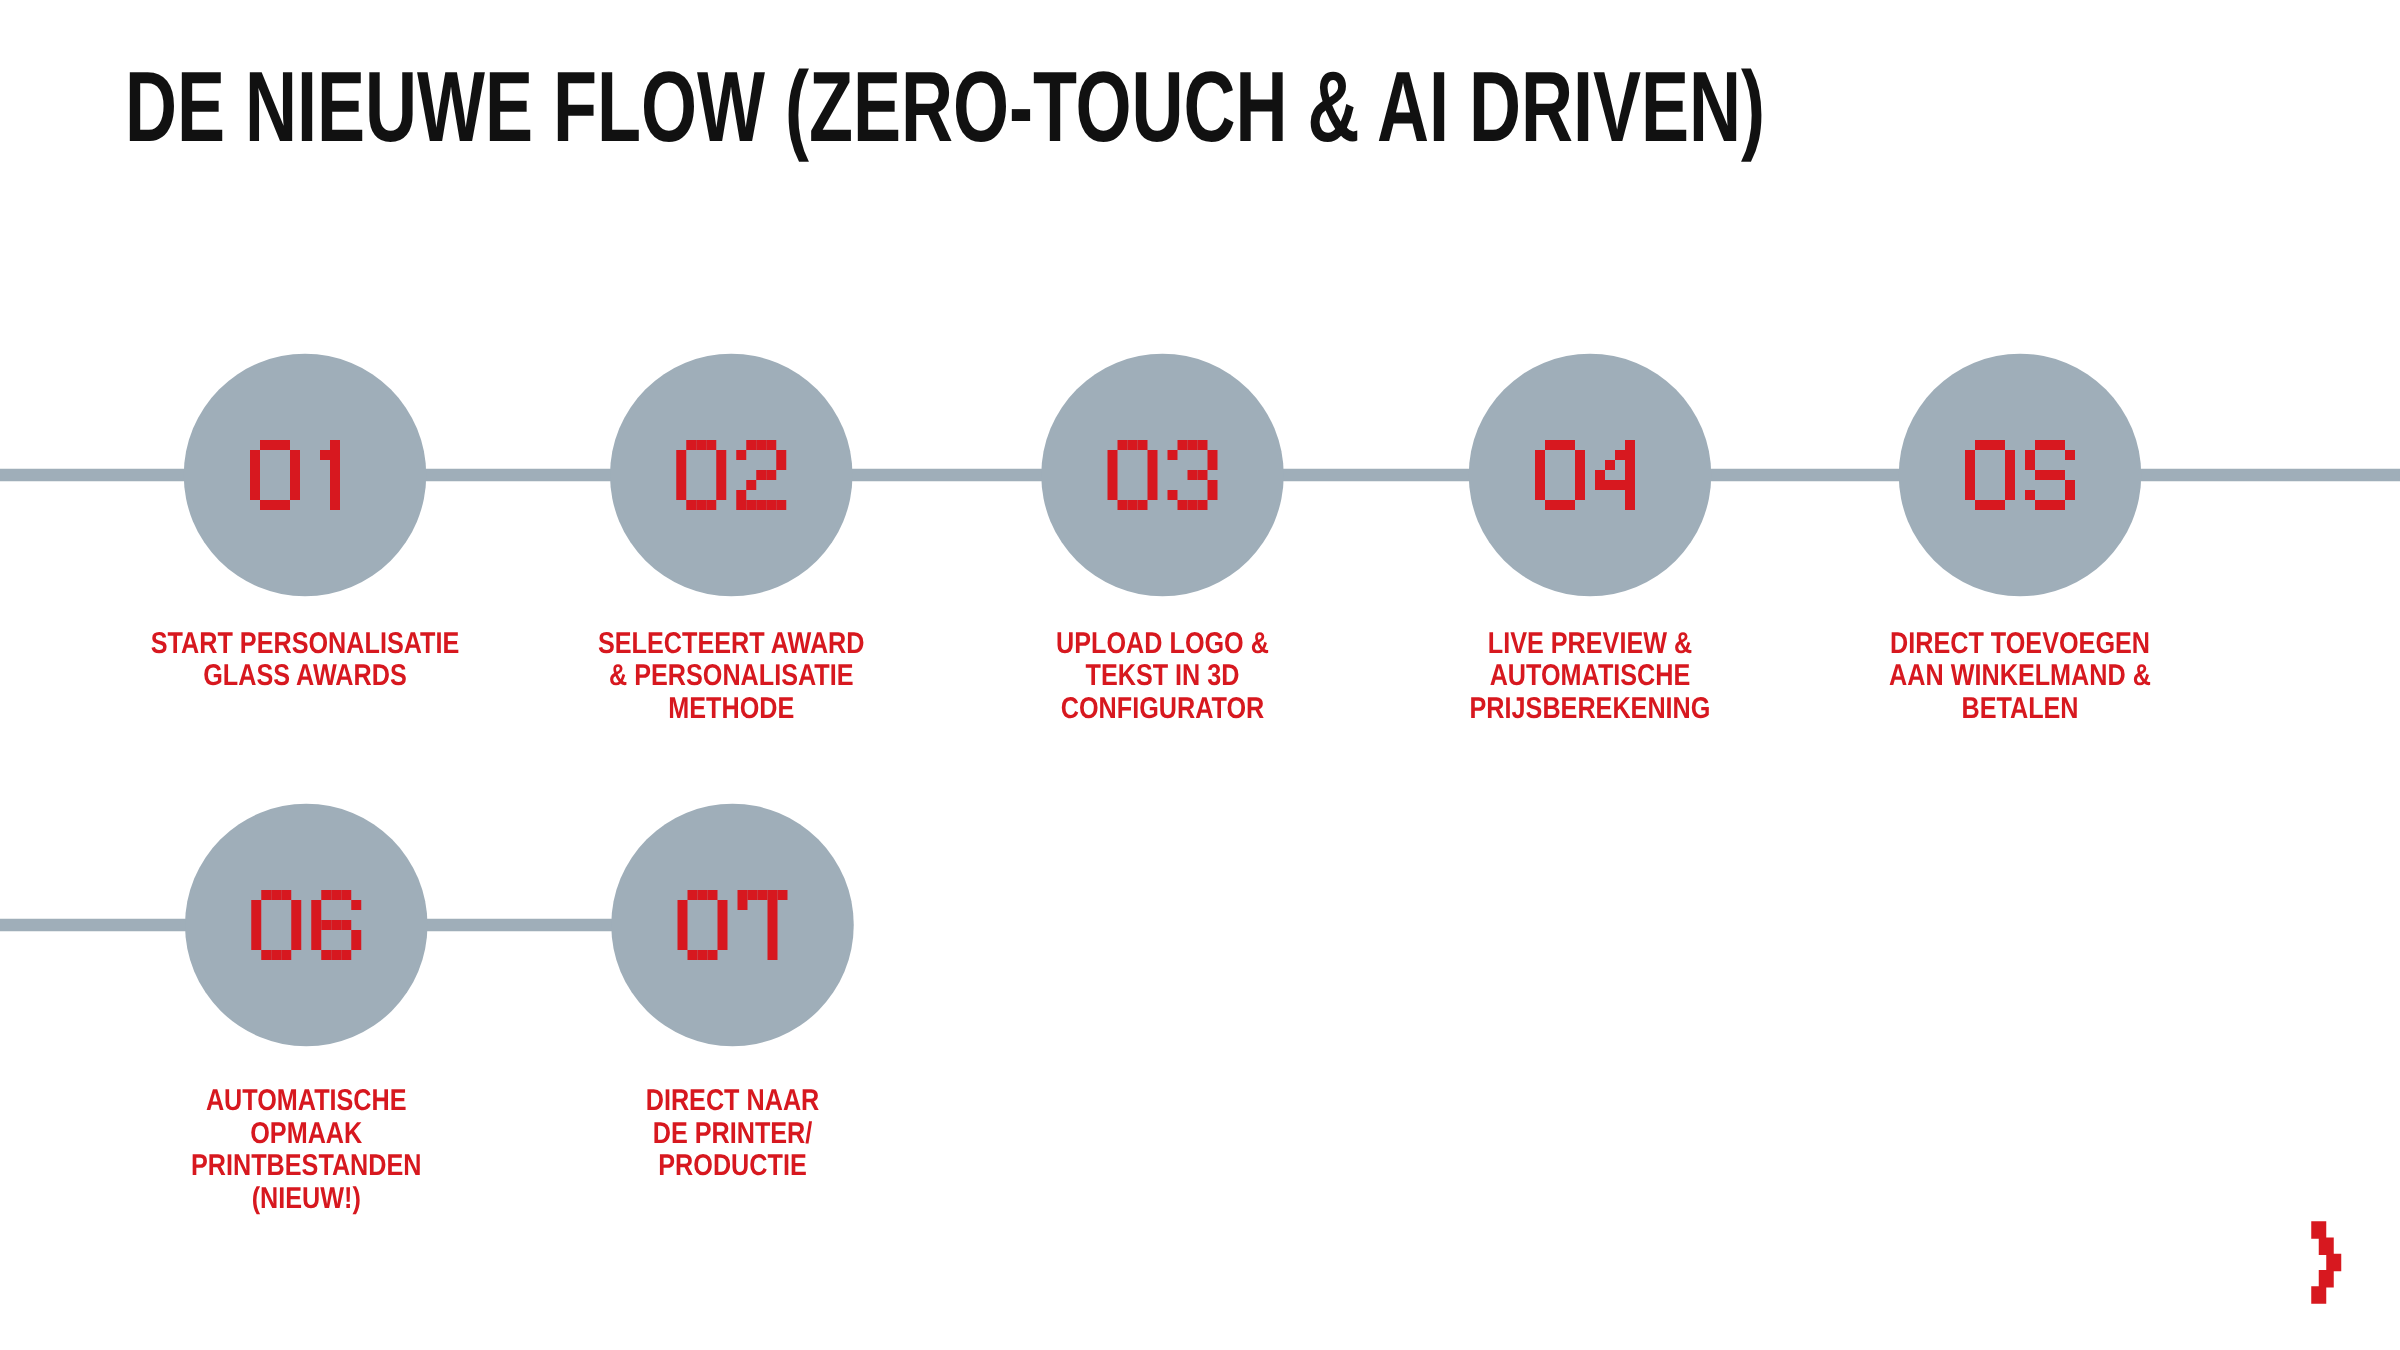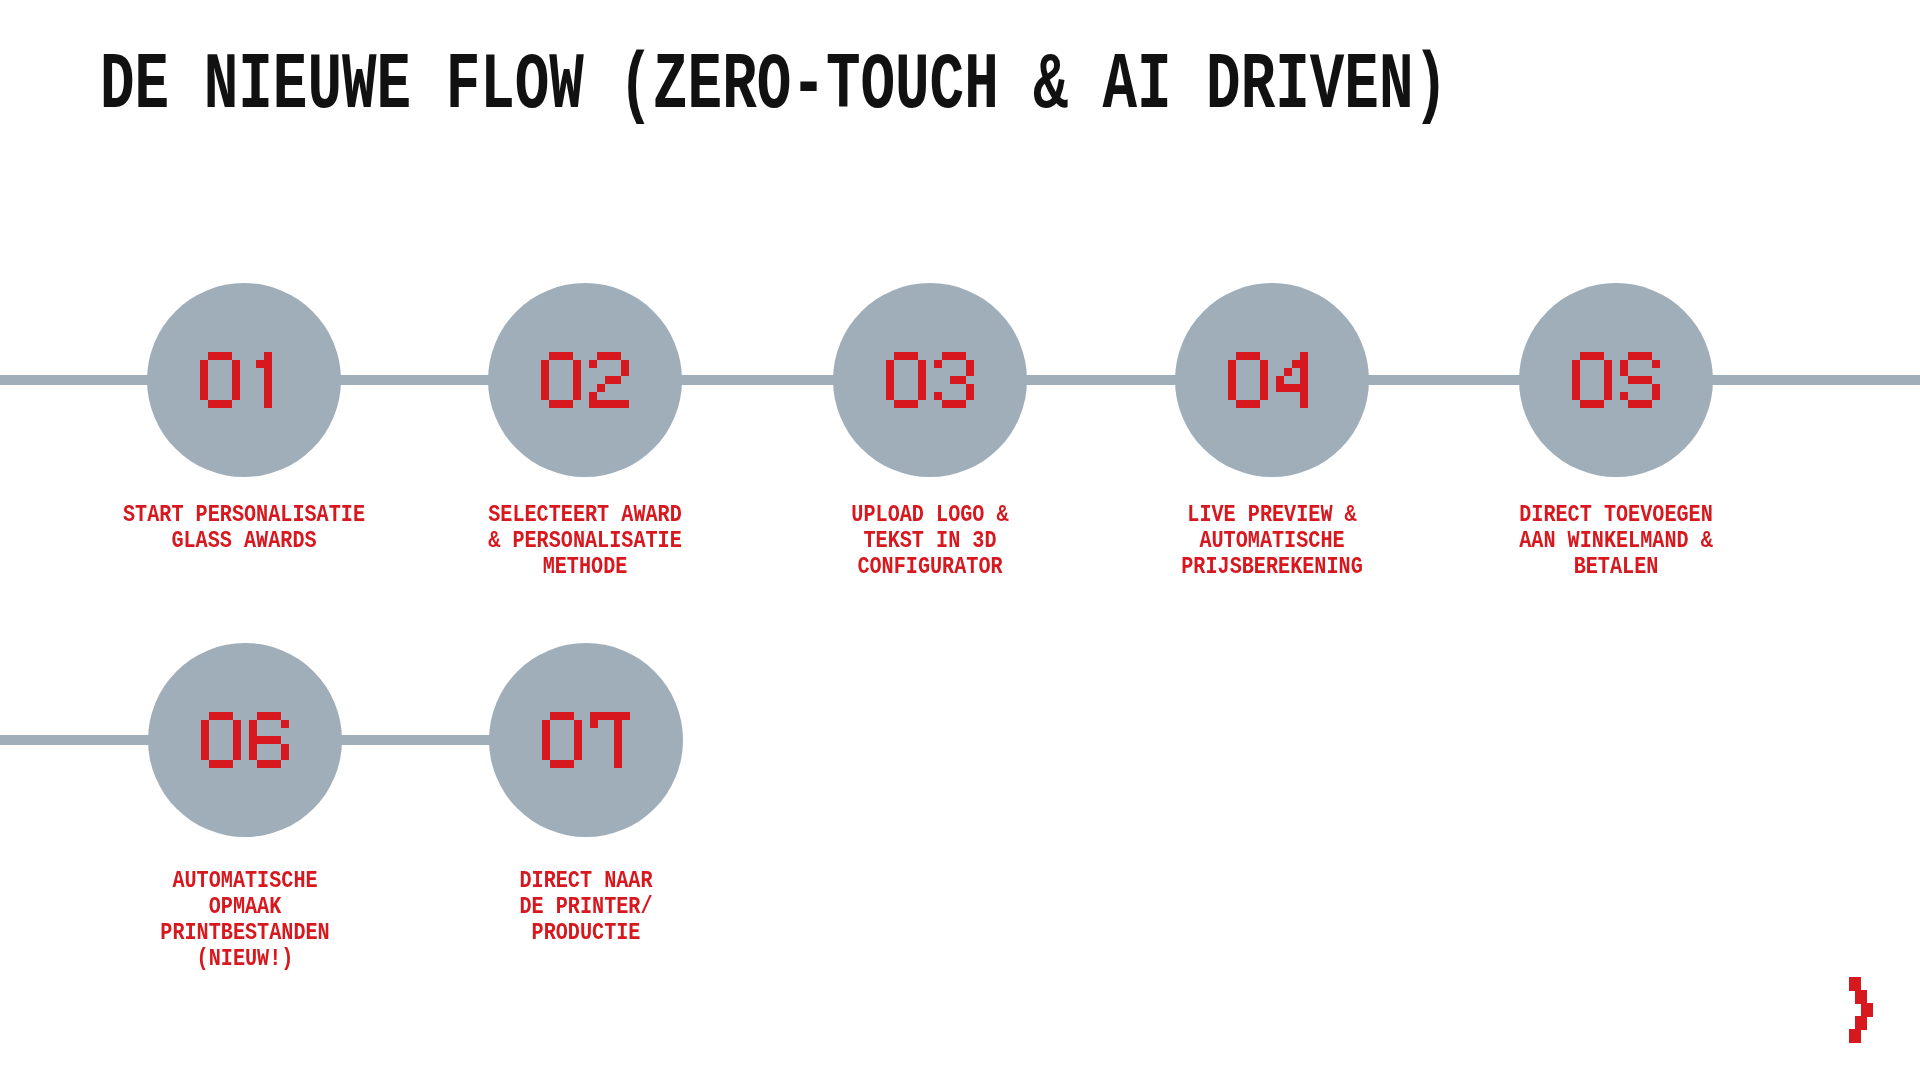--- a/index.html
+++ b/index.html
@@ -7,21 +7,21 @@
     --gray:#9FAEB9;
     --title:#111111;
     --bg:#FFFFFF;
   }
   html,body{margin:0;padding:0;background:#e8e8e8;}
   .canvas{
     position:relative;
     width:1920px;height:1080px;
     background:var(--bg);
     overflow:hidden;
-    font-family:Liberation Mono, monospace;
+    font-family:Liberation Sans, sans-serif;
   }
   .slide-title{
     position:absolute;
     left:100px;top:40px;margin:0;
     font-size:80px;font-weight:700;
     color:var(--title);
     letter-spacing:0px;
     white-space:nowrap;
     transform:scaleX(0.72);
     transform-origin:left top;

